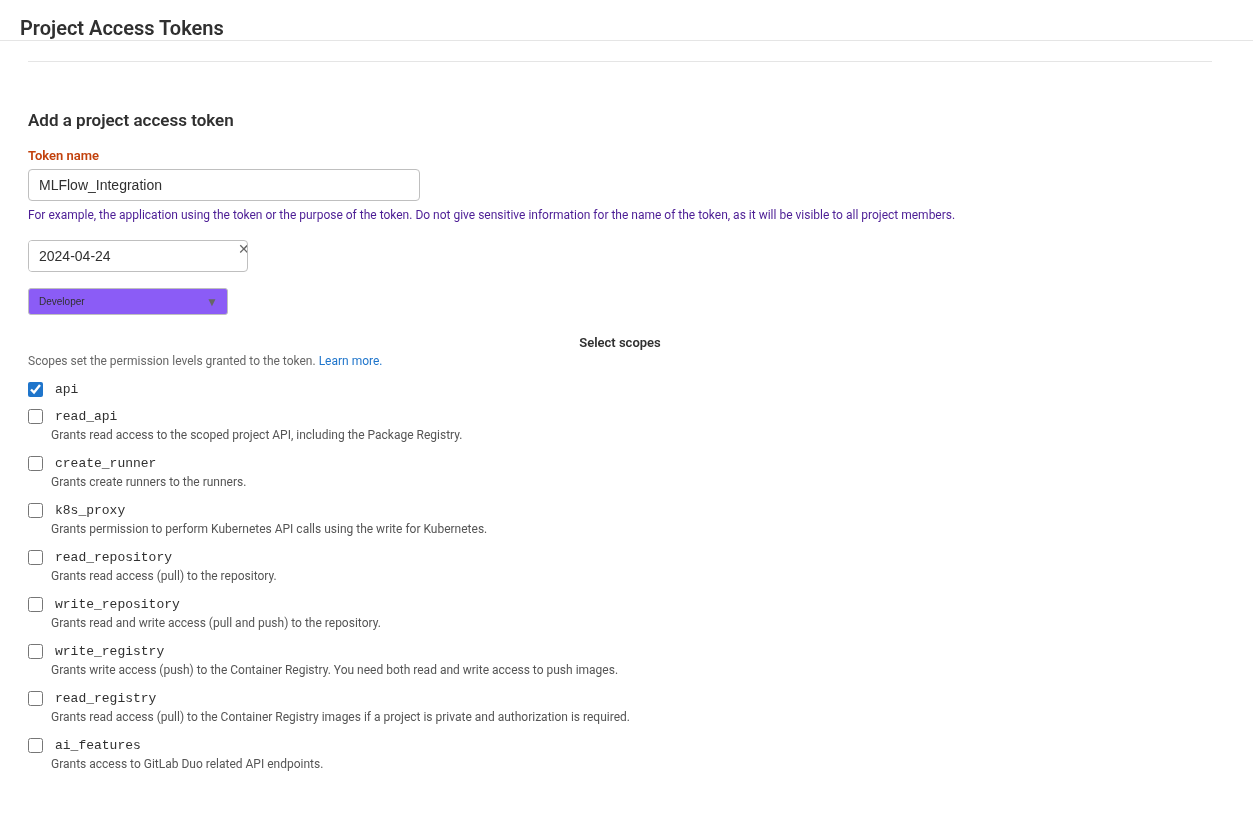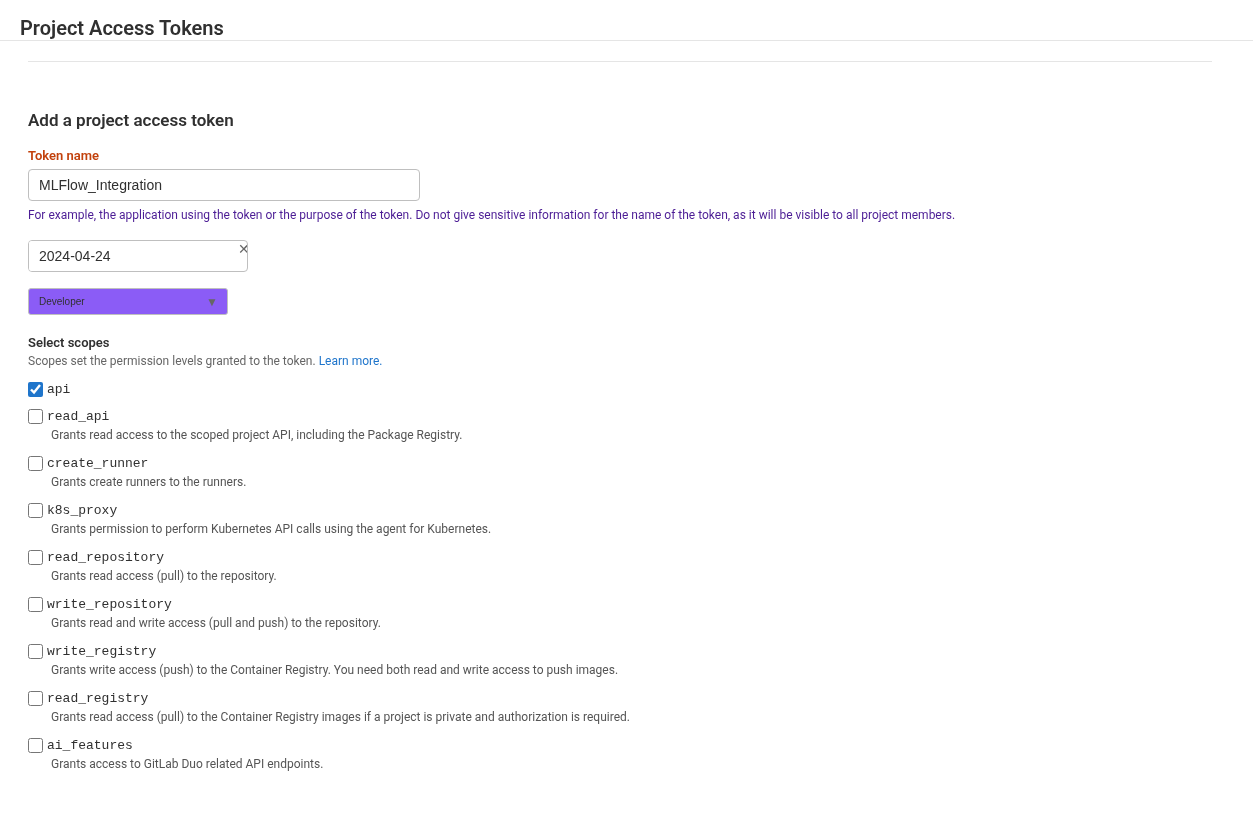--- a/index.html
+++ b/index.html
@@ -108,37 +108,38 @@
       font-size: 12px;
     }
     .scopes-section {
       margin-top: 20px;
     }
     .scopes-title {
       font-size: 13px;
       font-weight: 600;
       color: #303030;
       margin-bottom: 4px;
+      text-align: center;
     }
     .scopes-hint {
       font-size: 12px;
       color: #666;
       margin-bottom: 14px;
     }
     .scopes-hint a {
       color: #1f75cb;
       text-decoration: none;
     }
     .scope-item {
       margin-bottom: 12px;
     }
     .scope-checkbox-row {
       display: flex;
       align-items: center;
-      gap: 4px;
+      gap: 12px;
     }
     .scope-checkbox {
       width: 15px;
       height: 15px;
       cursor: pointer;
       accent-color: #1f75cb;
     }
     .scope-name {
       font-size: 13px;
       font-weight: 500;
@@ -225,21 +226,21 @@
         <label class="scope-name" for="scope-create-runner">create_runner</label>
       </div>
       <div class="scope-desc">Grants create runners to the runners.</div>
     </div>
 
     <div class="scope-item">
       <div class="scope-checkbox-row">
         <input type="checkbox" class="scope-checkbox" id="scope-k8s-proxy" style="">
         <label class="scope-name" for="scope-k8s-proxy">k8s_proxy</label>
       </div>
-      <div class="scope-desc">Grants permission to perform Kubernetes API calls using the agent for Kubernetes.</div>
+      <div class="scope-desc">Grants permission to perform Kubernetes API calls using the write for Kubernetes.</div>
     </div>
 
     <div class="scope-item">
       <div class="scope-checkbox-row">
         <input type="checkbox" class="scope-checkbox" id="scope-read-repository" style="">
         <label class="scope-name" for="scope-read-repository">read_repository</label>
       </div>
       <div class="scope-desc">Grants read access (pull) to the repository.</div>
     </div>
 

